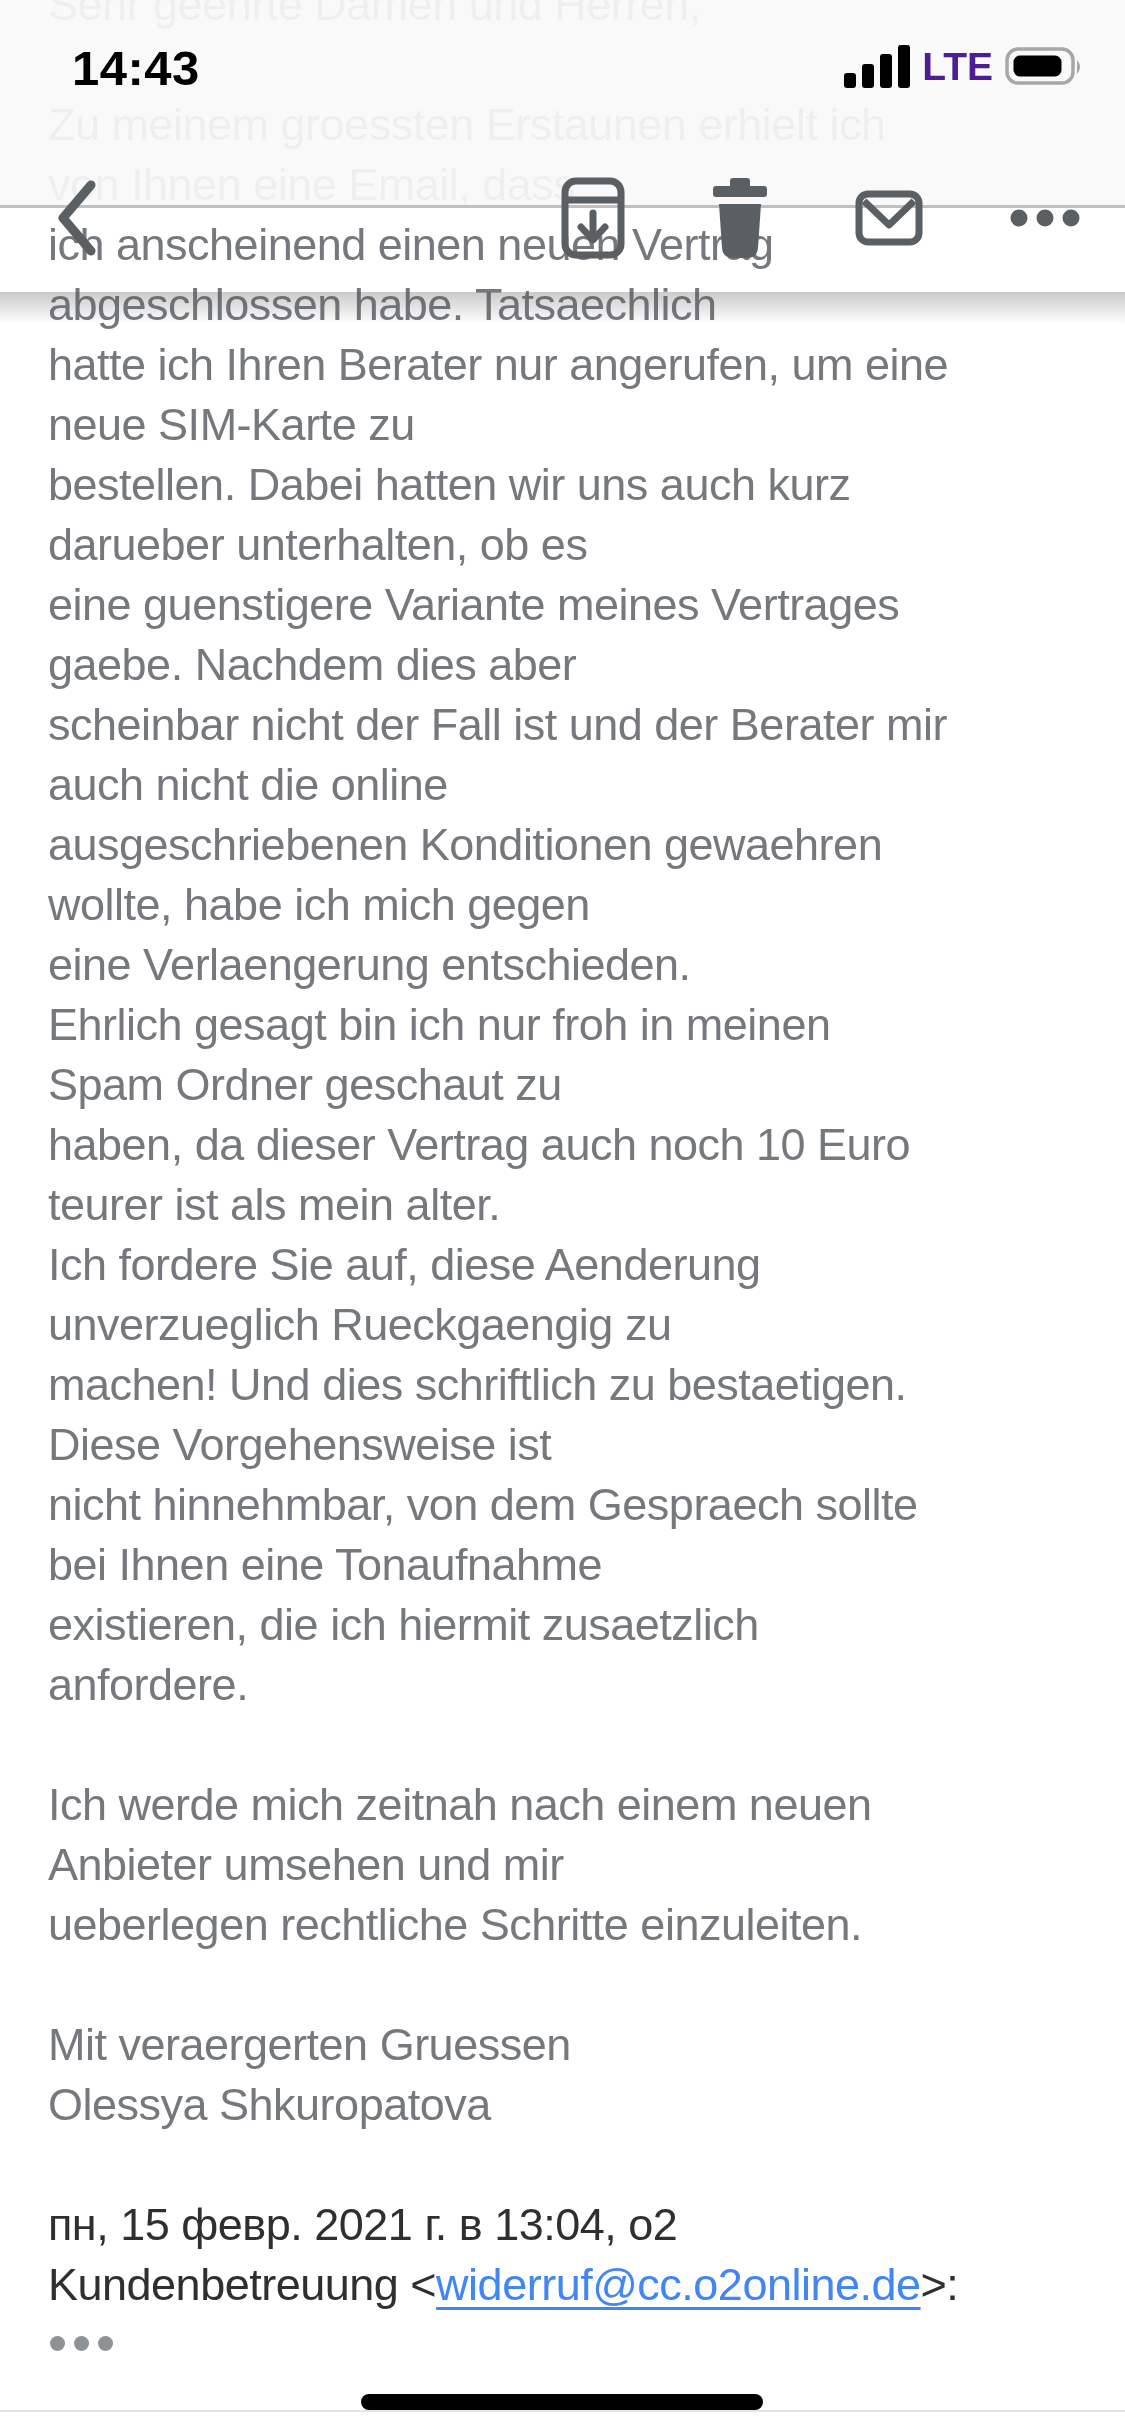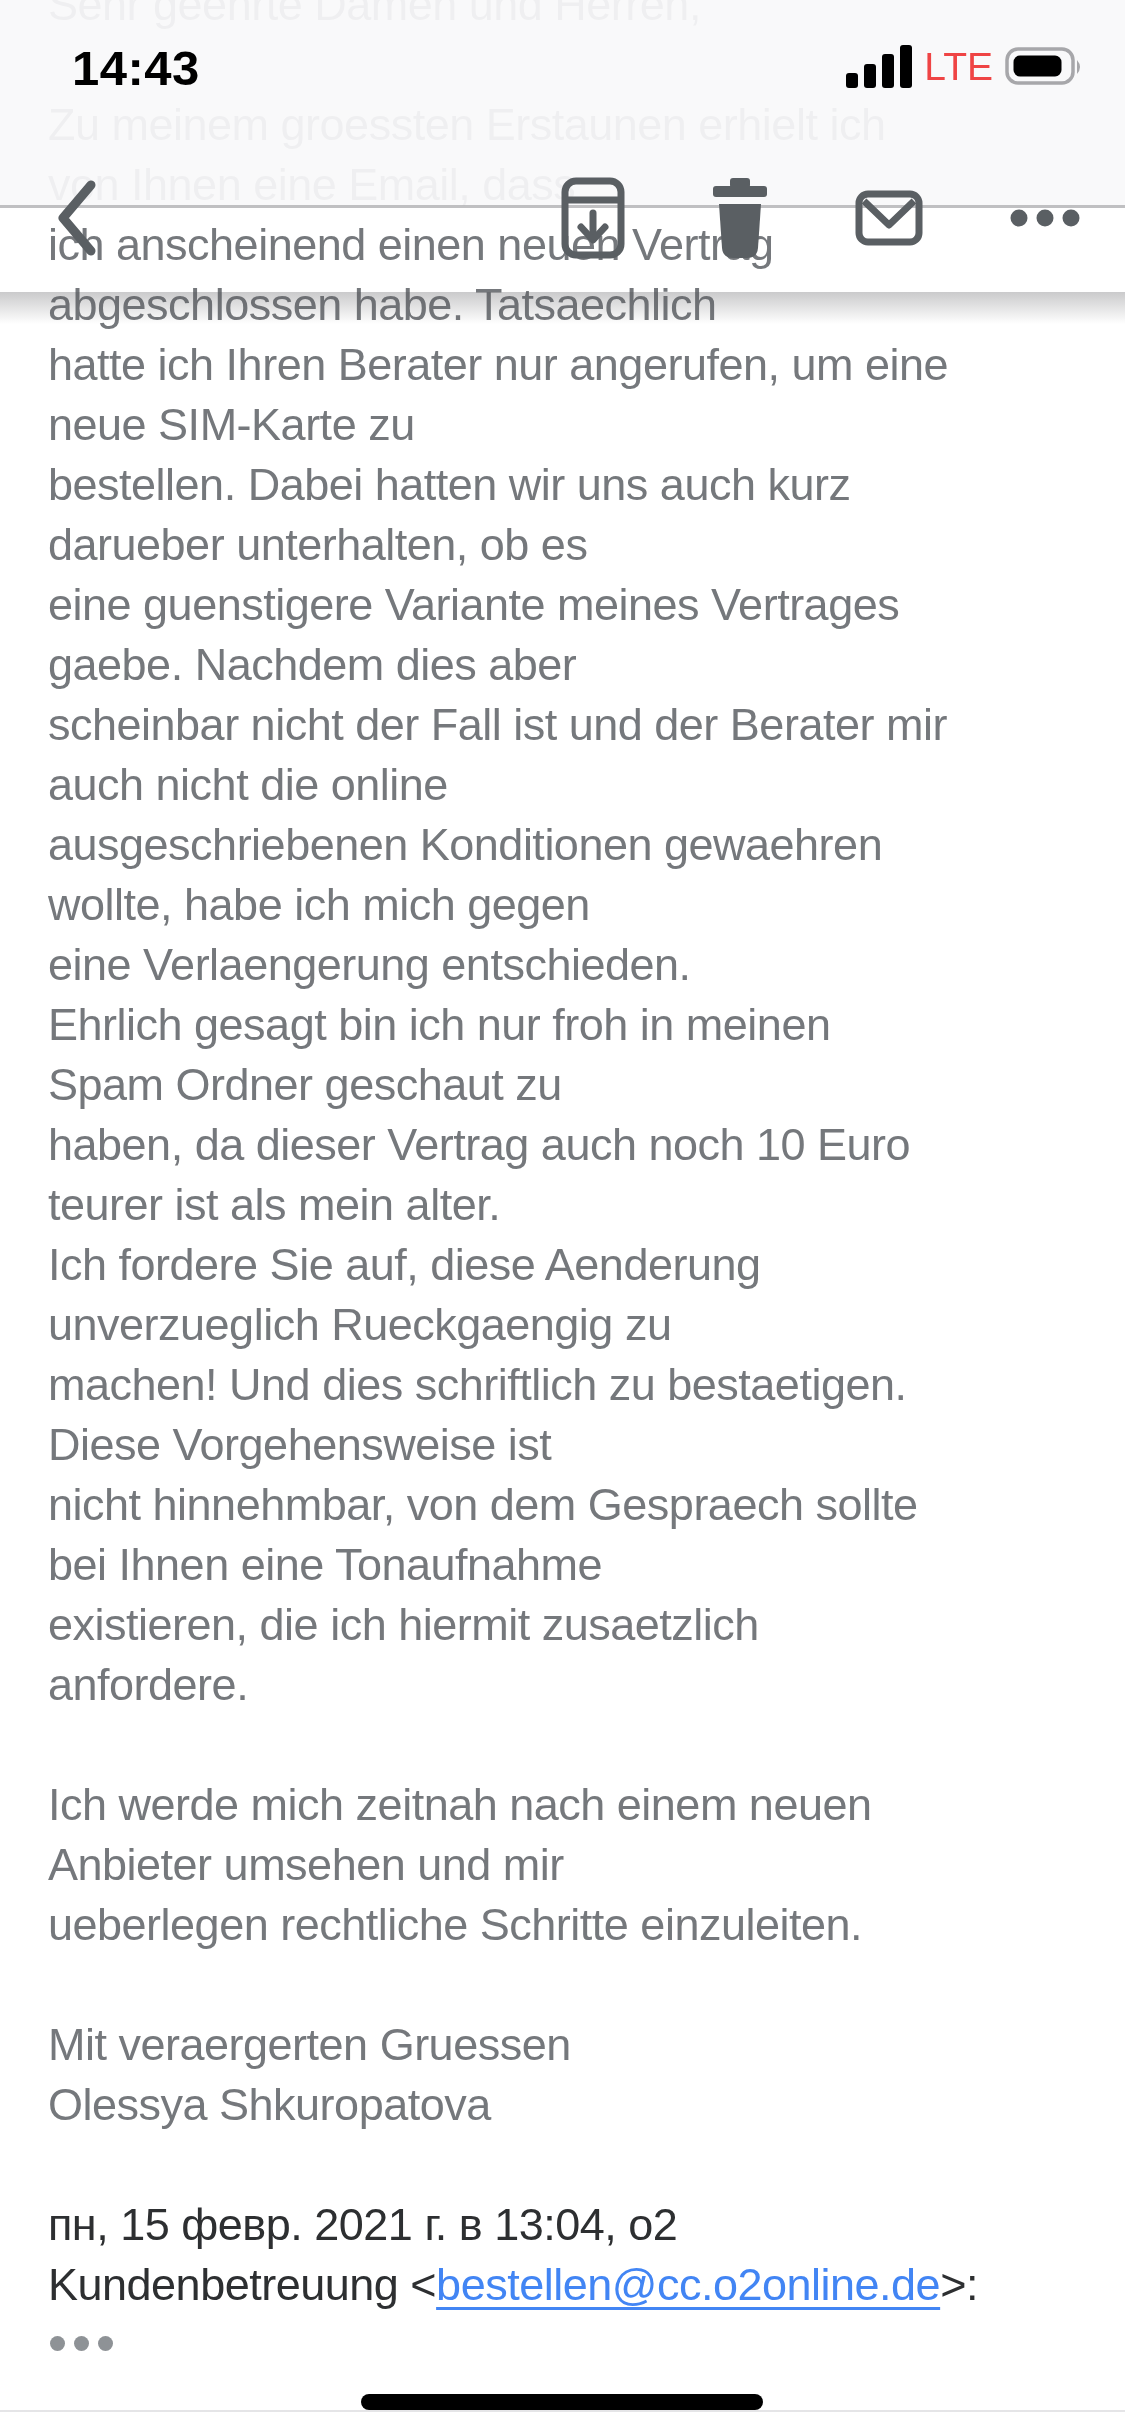--- a/index.html
+++ b/index.html
@@ -37,21 +37,21 @@
     background:linear-gradient(rgba(80,80,84,0.30),rgba(80,80,84,0));
     pointer-events:none;
   }
   .status-bar{position:absolute;left:0;top:0;width:1125px;height:132px;}
   .time{
     position:absolute;left:72px;top:40px;font-size:49px;font-weight:600;color:#000;letter-spacing:0.5px;
   }
   .status-right{
     position:absolute;right:40px;top:44px;display:flex;align-items:center;gap:12px;
   }
-  .lte{font-size:39px;font-weight:400;color:#ef4444;letter-spacing:0;}
+  .lte{font-size:39px;font-weight:700;color:#4c1d95;letter-spacing:0;}
   .toolbar{position:absolute;left:0;top:150px;width:1125px;height:136px;}
   .icon-btn{
     background:none;border:none;padding:0;margin:0;cursor:pointer;display:flex;align-items:center;justify-content:center;
   }
   .back-btn{position:absolute;left:52px;top:28px;width:48px;height:80px;}
   .toolbar-right{
     position:absolute;right:44px;top:0;height:136px;display:flex;align-items:center;gap:86px;
   }
   
   .bottom-divider{position:absolute;left:0;top:2410px;width:1125px;height:2px;background:#e5e5e7;}
@@ -95,21 +95,21 @@
 existieren, die ich hiermit zusaetzlich
 anfordere.
 
 Ich werde mich zeitnah nach einem neuen
 Anbieter umsehen und mir
 ueberlegen rechtliche Schritte einzuleiten.
 
 Mit veraergerten Gruessen
 Olessya Shkuropatova</div>
     <div class="quote-header"><span>пн, 15 февр. 2021 г. в 13:04, o2</span>
-<span>Kundenbetreuung &lt;</span><a class="link">bestellen@cc.o2online.de</a><span>&gt;:</span></div>
+<span>Kundenbetreuung &lt;</span><a class="link">widerruf@cc.o2online.de</a><span>&gt;:</span></div>
   </div>
 
   <div class="trimmed-btn">
     <span class="tdot"></span>
     <span class="tdot"></span>
     <span class="tdot"></span>
   </div>
 
   <div class="header">
     <div class="status-bar">

